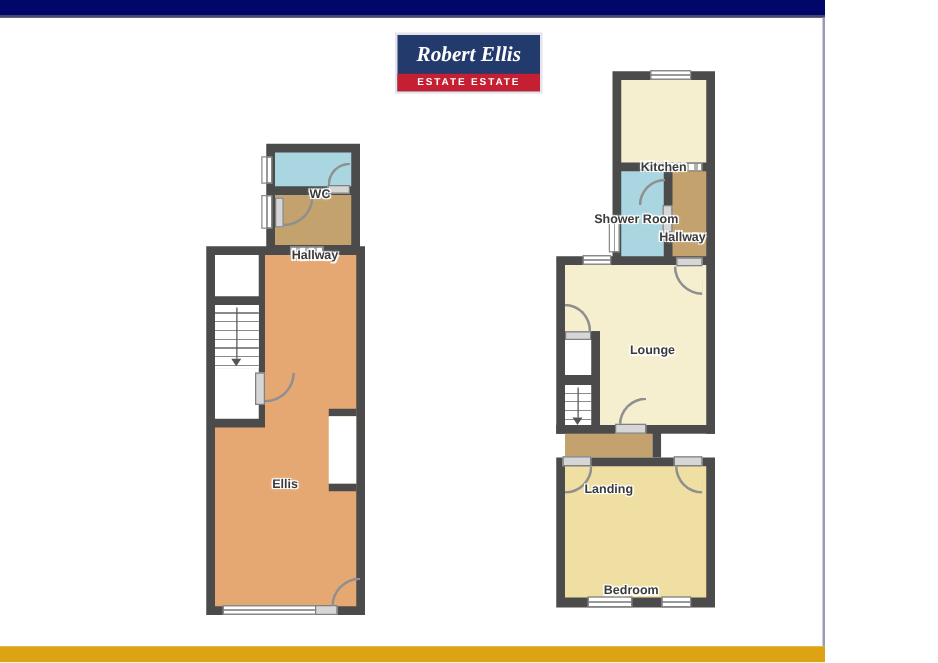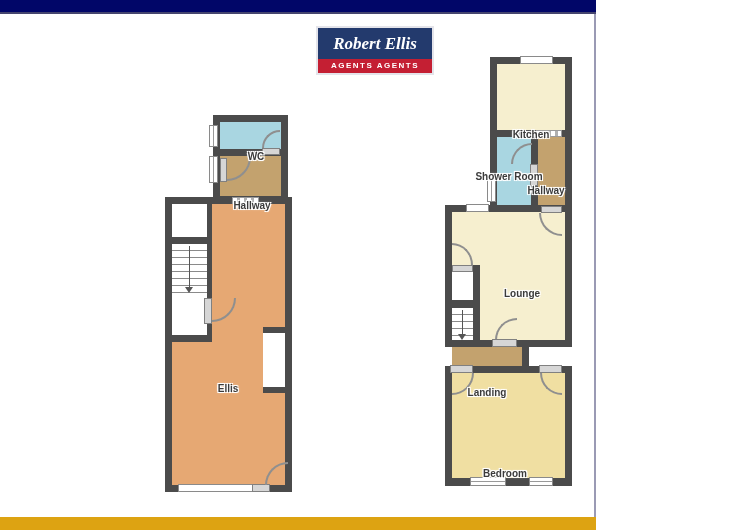--- a/index.html
+++ b/index.html
@@ -1,16 +1,16 @@
 <!DOCTYPE html>
 <html><head>
 <meta charset="utf-8">
 <style>
   html,body{margin:0;padding:0;background:#ffffff;}
-  #canvas{position:relative;width:596px;height:530px;background:#ffffff;overflow:hidden;
+  #canvas{position:relative;width:660px;height:530px;background:#ffffff;overflow:hidden;
           font-family:"Liberation Sans", sans-serif;}
   .abs{position:absolute;}
   
   #topbar{left:0;top:0;width:750px;height:12px;background:#010668;border-bottom:2px solid #45456e;}
   #bottombar{left:0;bottom:0;width:750px;height:13px;background:#dda312;}
   #rightedge{right:0;top:14px;bottom:13px;width:2px;background:#9a9ab4;}
   
   #logo{left:318px;top:28px;width:114px;height:45px;box-shadow:0 0 0 2px #e4e4ea;background:#233a6d;}
   #logo .name{display:block;height:31px;line-height:31px;text-align:center;color:#ffffff;
       font-family:"Liberation Serif", serif;font-style:italic;font-weight:bold;font-size:17px;}
@@ -43,21 +43,21 @@
 <body>
 
 <div id="canvas">
 
   <div class="abs" id="topbar"></div>
   <div class="abs" id="rightedge"></div>
   <div class="abs" id="bottombar"></div>
 
   <div class="abs" id="logo">
     <span class="name">Robert Ellis</span>
-    <span class="sub">AGENTS AGENTS</span>
+    <span class="sub">ESTATE ESTATE</span>
   </div>
 
   <div>
 
     <div class="abs wall" style="left:213px;top:115px;width:75px;height:88px;"></div>
     <div class="abs fill-blue" style="left:220px;top:122px;width:61px;height:27px;"></div>
     <div class="abs fill-tan" style="left:220px;top:156px;width:61px;height:40px;"></div>
     <div class="abs win-v" style="left:209px;top:125px;width:9px;height:22px;"></div>
     <div class="abs win-v" style="left:209px;top:156px;width:9px;height:27px;"></div>
     <div class="abs arc arc-tl" style="left:262px;top:130px;width:18px;height:18px;"></div>
@@ -127,18 +127,18 @@
     <div class="abs leaf" style="left:450px;top:365px;width:23px;height:8px;"></div>
     <div class="abs arc arc-br" style="left:452px;top:373px;width:22px;height:22px;"></div>
     <div class="abs leaf" style="left:539px;top:365px;width:23px;height:8px;"></div>
     <div class="abs arc arc-bl" style="left:540px;top:373px;width:22px;height:22px;"></div>
     <div class="abs win-h" style="left:470px;top:477px;width:36px;height:9px;"></div>
     <div class="abs win-h" style="left:529px;top:477px;width:24px;height:9px;"></div>
 
     <div class="abs rlabel" style="left:531px;top:98px;">Kitchen</div>
     <div class="abs rlabel" style="left:509px;top:140px;">Shower Room</div>
     <div class="abs rlabel" style="left:546px;top:154px;">Hallway</div>
-    <div class="abs rlabel" style="left:515px;top:257px;padding-left:14px;">Lounge</div>
+    <div class="abs rlabel" style="left:515px;top:245px;padding-left:14px;">Lounge</div>
     <div class="abs rlabel" style="left:487px;top:356px;">Landing</div>
     <div class="abs rlabel" style="left:505px;top:437px;">Bedroom</div>
   </div>
 
 </div>
 
 </body></html>

